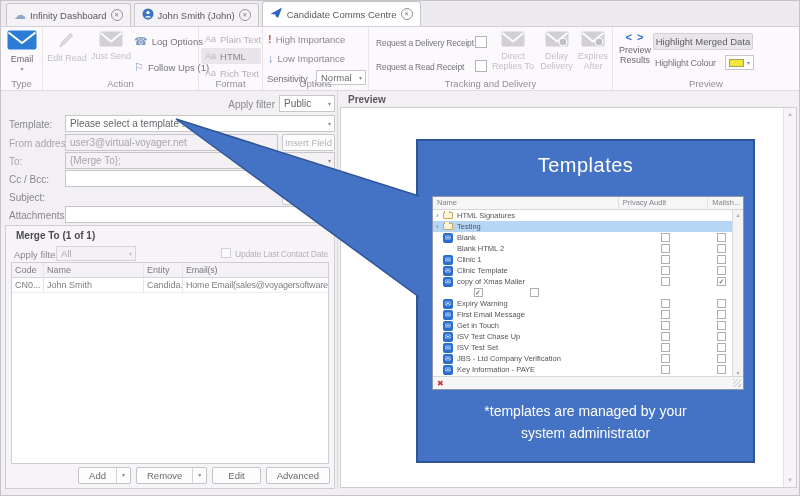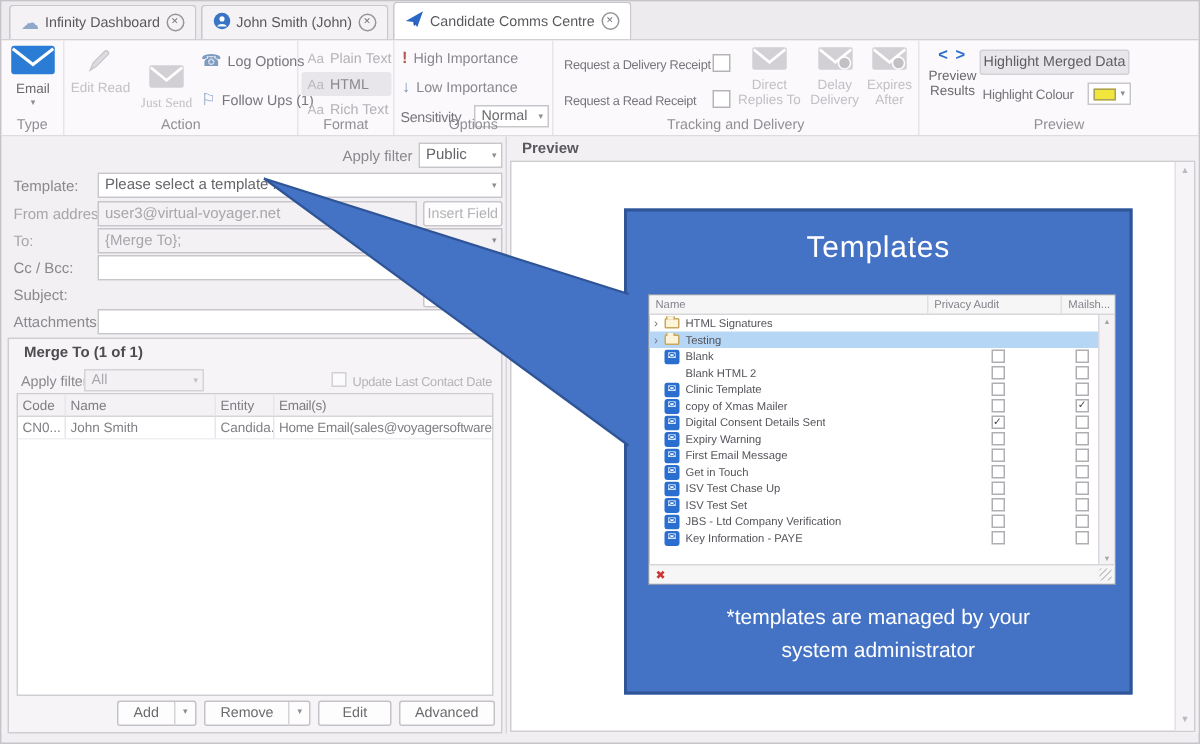--- a/index.html
+++ b/index.html
@@ -153,21 +153,21 @@
 
     <div class="rgroup" style="left:42px;width:156px;">
       <div class="bigbtn dis" style="left:3px;top:4px;width:42px;">
         <span>
           <svg width="18" height="18" viewBox="0 0 18 18">
               <path d="M2,16 L4,11 L12,3 C13,2 15.2,4.2 14.2,5.2 L6.2,13.2 Z" fill="#dddbdf" stroke="#c6c4c8" stroke-width="0.8"></path>
             </svg>
         </span>
         <span>Edit Read</span>
       </div>
-      <div class="bigbtn dis" style="left:47px;top:16px;width:42px;font-family:Liberation Serif, serif;">
+      <div class="bigbtn dis" style="left:47px;top:4px;width:42px;">
         <span>
           <svg width="24" height="16" viewBox="0 0 24 16">
               <rect x="0.5" y="0.5" width="23" height="15" rx="1.5" fill="#d2d0d4"></rect>
               <path d="M1.5,2 L12,10.5 L22.5,2" stroke="#fff" stroke-width="1.8" fill="none"></path>
             </svg>
         </span>
         <span>Just Send</span>
       </div>
       <div class="rowbtn" style="left:91px;top:9px;">
         <span class="ric">☎</span>
@@ -409,20 +409,32 @@
             <div class="tcell pa">
               <span class="tcb"></span>
             </div>
             <div class="tcell ms">
               <span class="tcb"></span>
             </div>
           </div>
           <div class="trow">
             <div class="tname">
               <span class="tmail">✉</span>
+              <span class="ttext">Clinic 1</span>
+            </div>
+            <div class="tcell pa">
+              <span class="tcb"></span>
+            </div>
+            <div class="tcell ms">
+              <span class="tcb"></span>
+            </div>
+          </div>
+          <div class="trow">
+            <div class="tname">
+              <span class="tmail">✉</span>
               <span class="ttext">Clinic Template</span>
             </div>
             <div class="tcell pa">
               <span class="tcb"></span>
             </div>
             <div class="tcell ms">
               <span class="tcb"></span>
             </div>
           </div>
           <div class="trow">
@@ -431,24 +443,20 @@
               <span class="ttext">copy of Xmas Mailer</span>
             </div>
             <div class="tcell pa">
               <span class="tcb"></span>
             </div>
             <div class="tcell ms">
               <span class="tcb">✓</span>
             </div>
           </div>
           <div class="trow">
-            <div class="tname">
-              <span class="tmail">✉</span>
-              <span class="ttext">Digital Consent Details Sent</span>
-            </div>
             <div class="tcell pa">
               <span class="tcb">✓</span>
             </div>
             <div class="tcell ms">
               <span class="tcb"></span>
             </div>
           </div>
           <div class="trow">
             <div class="tname">
               <span class="tmail">✉</span>

